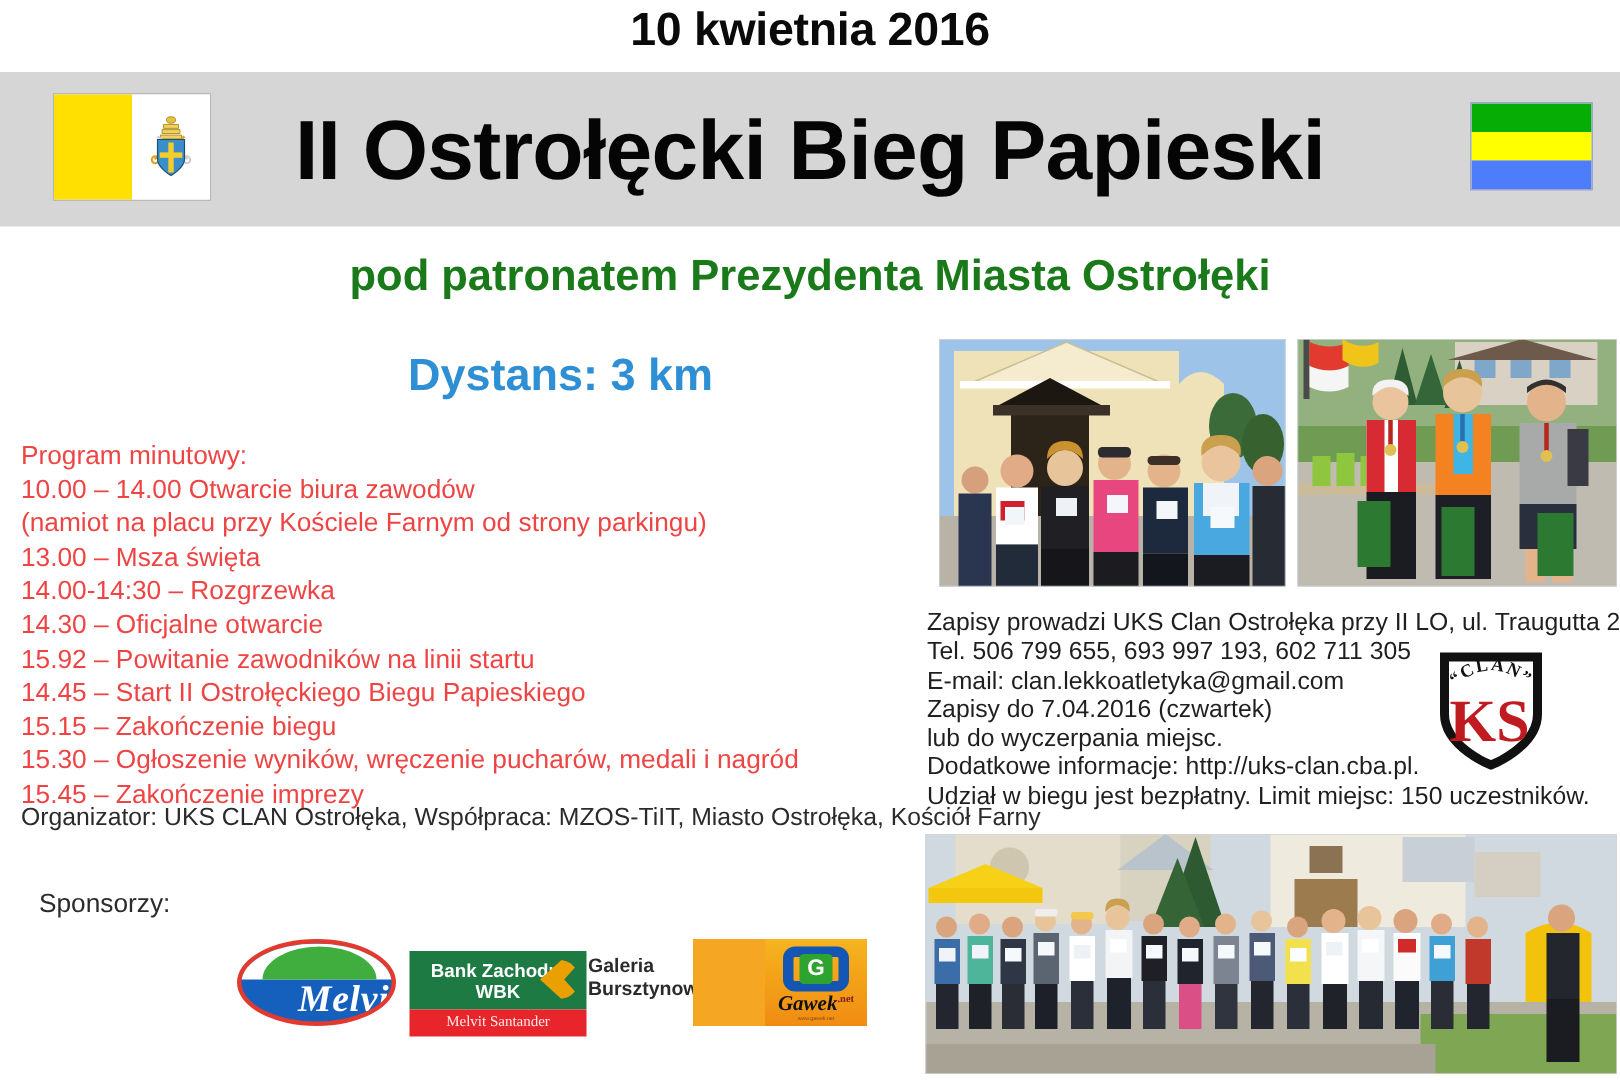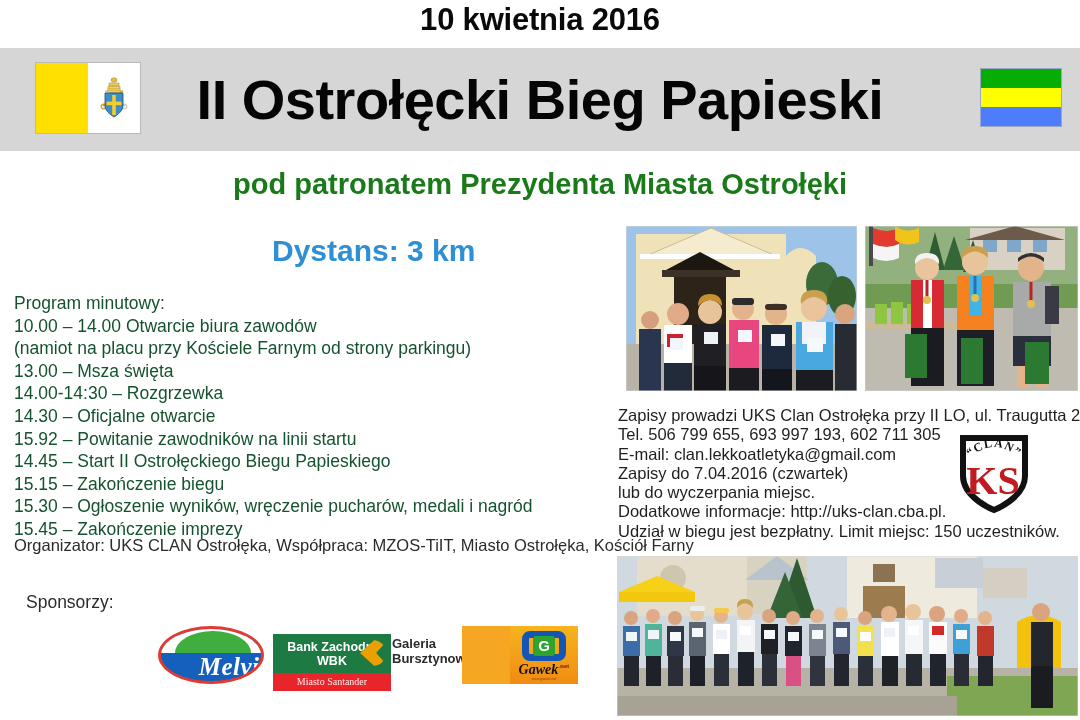--- a/index.html
+++ b/index.html
@@ -99,21 +99,21 @@
     color: #2e8fd4;
   }
 
   
   .programme {
     position: absolute;
     left: 14px; top: 292px;
     width: 600px;
     font-size: 17.5px;
     line-height: 22.6px;
-    color: #14532d;
+    color: #ef4444;
   }
   .programme .line { white-space: nowrap; }
 
   .organizer {
     position: absolute;
     left: 14px; top: 536px;
     font-size: 16.5px;
     color: #2b2b2b;
     white-space: nowrap;
   }
@@ -364,21 +364,21 @@
 
   <div class="sponsor sp-melvit">
     <div class="melvit-oval">
       <div class="melvit-hill"></div>
       <div class="melvit-word">Melvit</div>
     </div>
   </div>
 
   <div class="sponsor sp-bzwbk">
     <div class="bz-top">Bank Zachodni WBK</div>
-    <div class="bz-bottom">Miasto Santander</div>
+    <div class="bz-bottom">Melvit Santander</div>
   </div>
 
   <div class="sponsor sp-galeria">
     <div class="gal-mark"></div>
     <div class="gal-text">
       <div>Galeria</div>
       <div>Bursztynowa</div>
     </div>
   </div>
 

